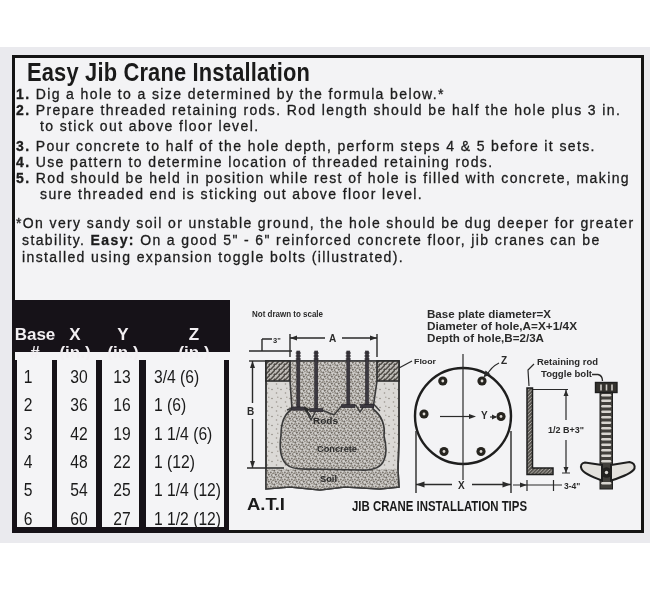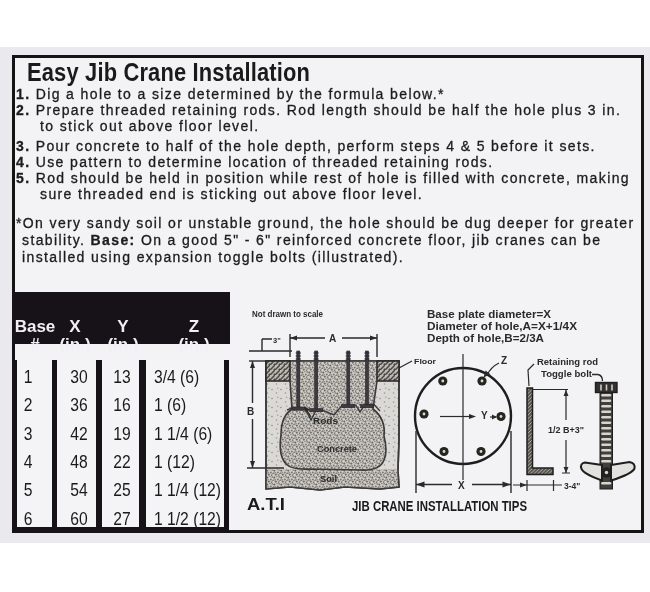--- a/index.html
+++ b/index.html
@@ -21,27 +21,27 @@
 <div><b style="font-weight:bold">2.</b> Prepare threaded retaining rods. Rod length should be half the hole plus 3 in.</div>
 <div style="padding-left:24px;">to stick out above floor level.</div>
 <div style="margin-top:4px;"><b style="font-weight:bold">3.</b> Pour concrete to half of the hole depth, perform steps 4 &amp; 5 before it sets.</div>
 <div><b style="font-weight:bold">4.</b> Use pattern to determine location of threaded retaining rods.</div>
 <div><b style="font-weight:bold">5.</b> Rod should be held in position while rest of hole is filled with concrete, making</div>
 <div style="padding-left:24px;">sure threaded end is sticking out above floor level.</div>
 </div>
 
 <div class="abs" style="left:16px;top:215px;width:640px;font-size:14px;color:#1c1c1c;line-height:17px;white-space:nowrap;letter-spacing:1.38px;-webkit-text-stroke:0.3px #1c1c1c;">
 <div>*On very sandy soil or unstable ground, the hole should be dug deeper for greater</div>
-<div style="padding-left:6px;">stability. <b>Base:</b> On a good 5" - 6" reinforced concrete floor, jib cranes can be</div>
+<div style="padding-left:6px;">stability. <b>Easy:</b> On a good 5" - 6" reinforced concrete floor, jib cranes can be</div>
 <div style="padding-left:6px;">installed using expansion toggle bolts (illustrated).</div>
 </div>
 
 <div class="abs" style="left:12px;top:288px;width:218px;height:245px;">
 
-  <div class="abs" style="left:0;top:4px;width:218px;height:52px;background:#161218;color:#f2eff2;font-weight:bold;font-size:17px;line-height:19px;">
+  <div class="abs" style="left:0;top:12px;width:218px;height:52px;background:#161218;color:#f2eff2;font-weight:bold;font-size:17px;line-height:19px;">
     <div class="abs" style="left:1px;top:25px;width:44px;text-align:center;">Base</div>
     <div class="abs" style="left:1px;top:43px;width:44px;text-align:center;">#</div>
     <div class="abs" style="left:41px;top:25px;width:44px;text-align:center;">X</div>
     <div class="abs" style="left:41px;top:43px;width:44px;text-align:center;">(in.)</div>
     <div class="abs" style="left:89px;top:25px;width:44px;text-align:center;">Y</div>
     <div class="abs" style="left:89px;top:43px;width:44px;text-align:center;">(in.)</div>
     <div class="abs" style="left:160px;top:25px;width:44px;text-align:center;">Z</div>
     <div class="abs" style="left:160px;top:43px;width:44px;text-align:center;">(in.)</div>
   </div>
 

